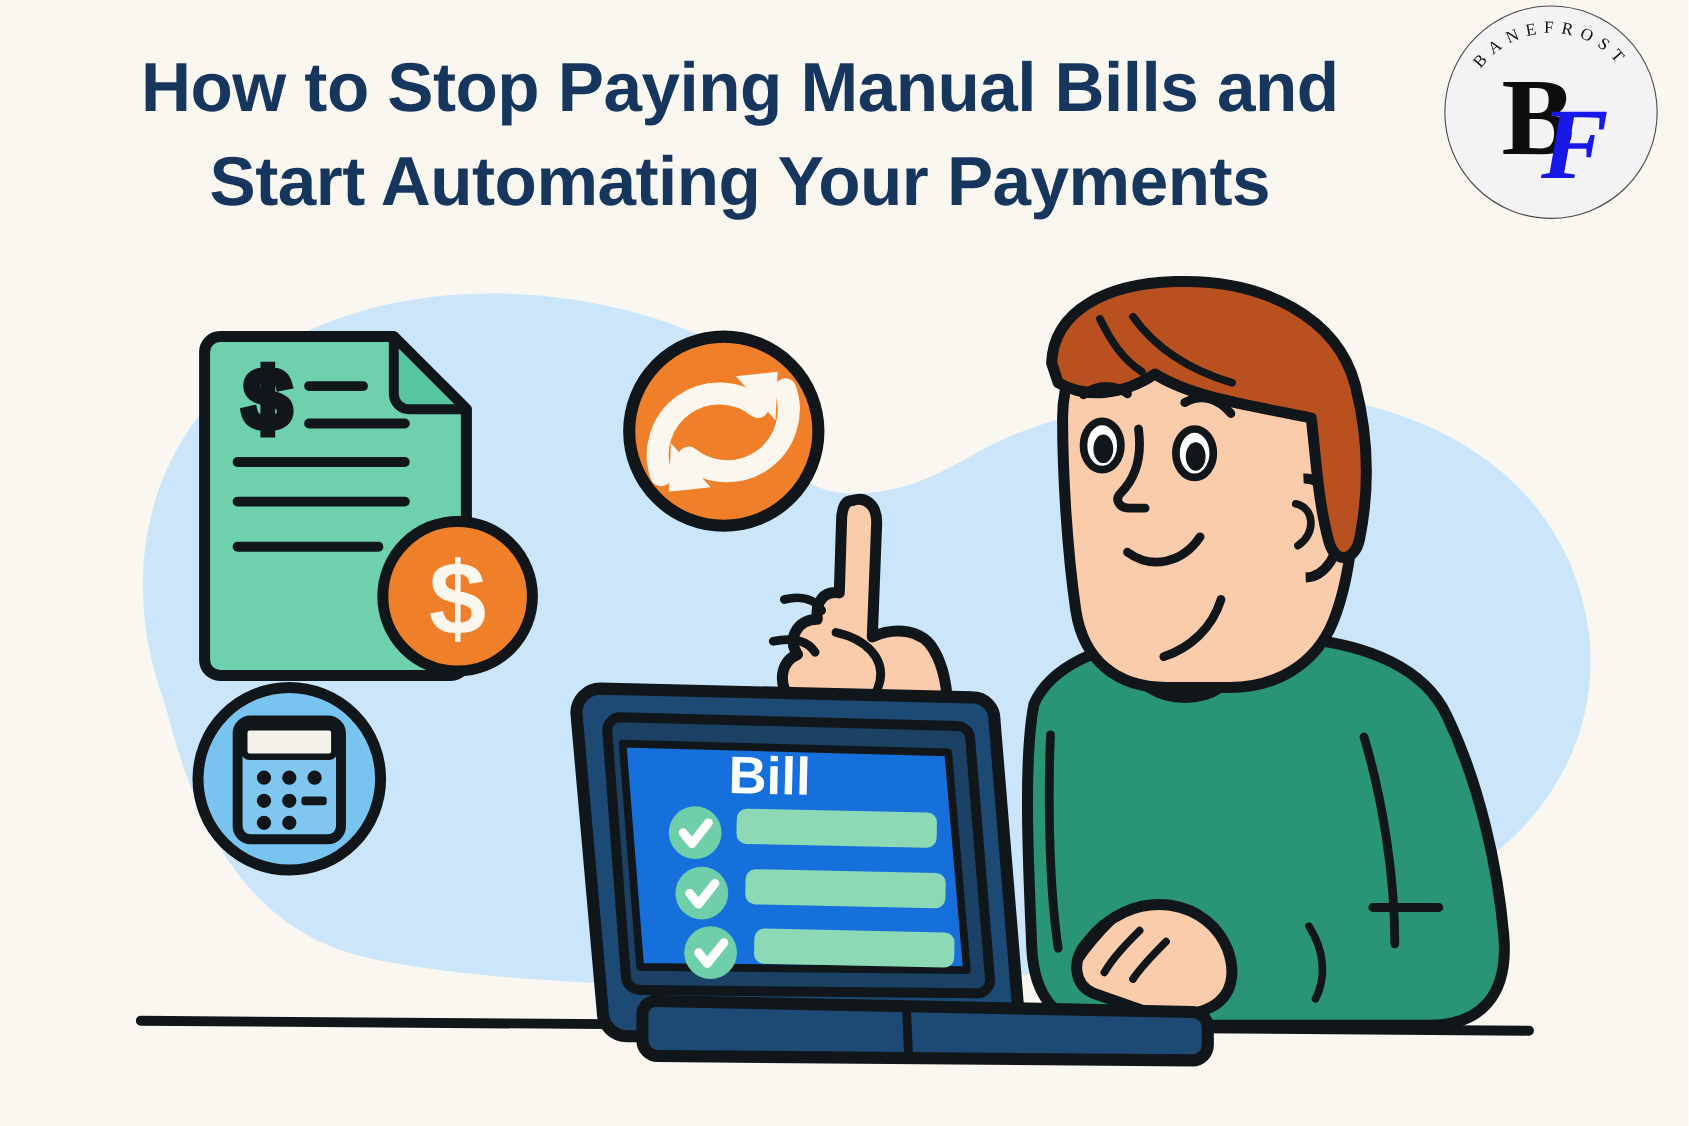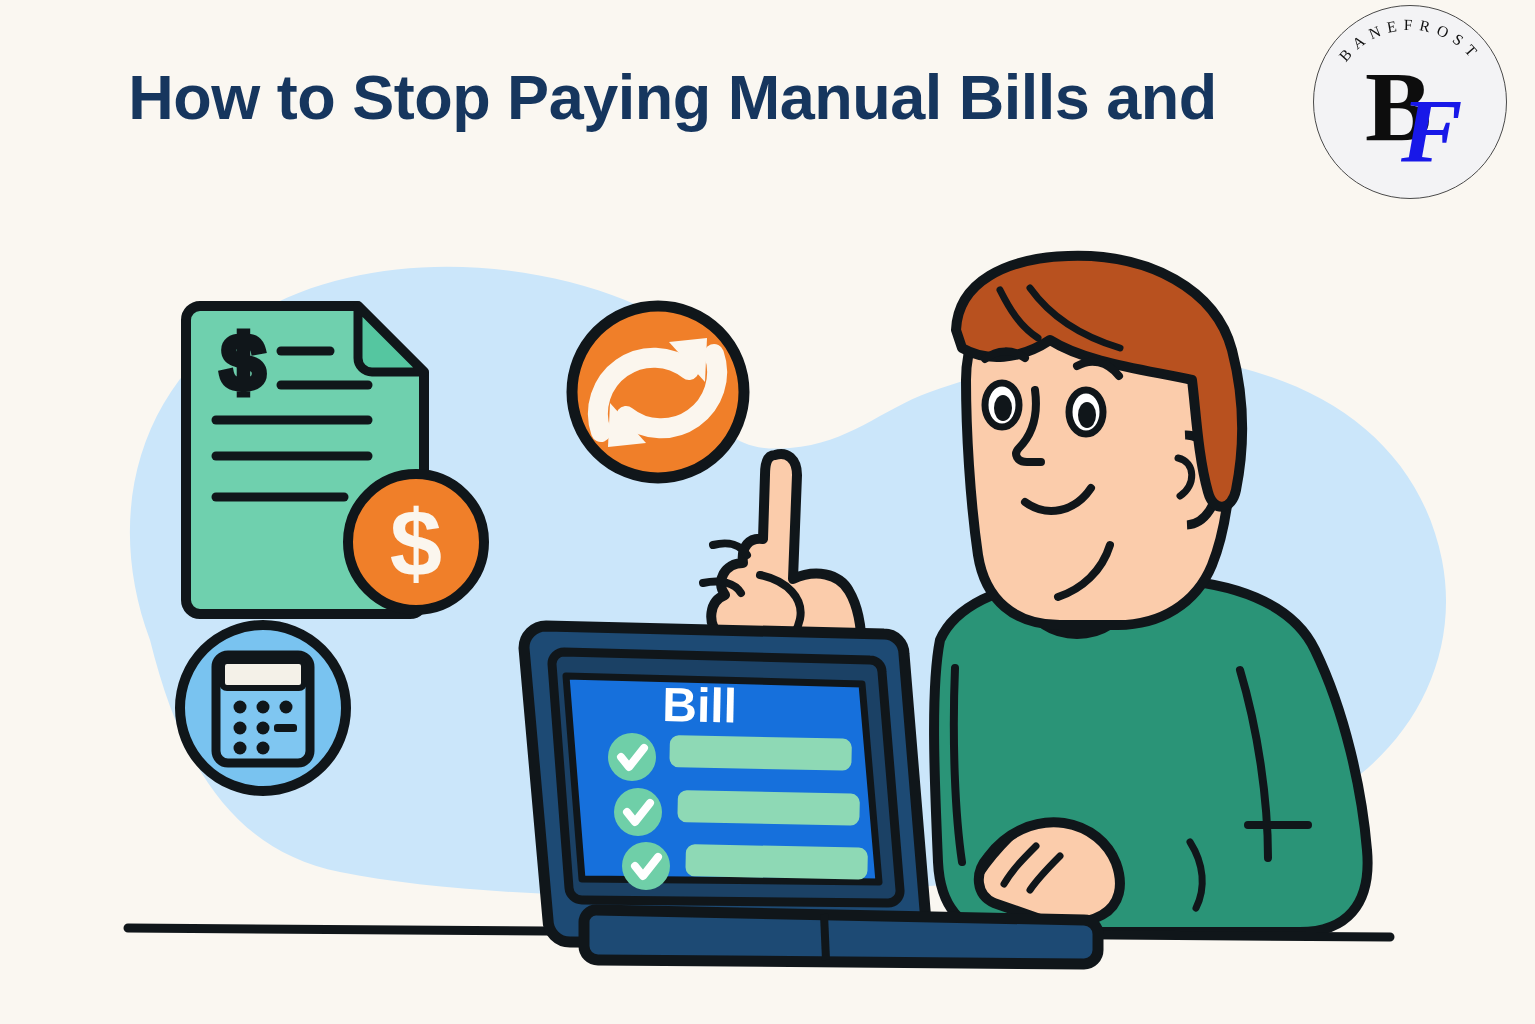--- a/index.html
+++ b/index.html
@@ -18,21 +18,20 @@
   .layer { position: absolute; top: 0; left: 0; width: 1535px; height: 1024px; }
 
   
   #title-block {
     position: absolute;
     left: 40px;
     top: 38px;
     width: 1265px;
     text-align: center;
     z-index: 40;
-    margin-top: 17px;
   }
   #title-block .line {
     font-family: "Liberation Sans", sans-serif;
     font-weight: 700;
     font-size: 63px;
     line-height: 85px;
     letter-spacing: -0.5px;
     color: #16365E;
     white-space: nowrap;
   }
@@ -258,20 +257,21 @@
       </g>
 
       <path fill="#1D4A74" stroke="#10161A" stroke-width="11" stroke-linejoin="round" d="M584,922 a12,12 0 0 1 12,-12 l488,10 a14,14 0 0 1 14,14 l0,16 a14,14 0 0 1 -14,14 l-486,-4 a14,14 0 0 1 -14,-14 Z"></path>
       <line x1="824" y1="914" x2="826" y2="960" stroke="#10161A" stroke-width="8"></line>
     </g>
 
   </svg>
 
   <div id="title-block">
     <div class="line">How to Stop Paying Manual Bills and</div>
+    <div class="line">Start Automating Your Payments</div>
   </div>
 
   <div id="logo">
     <div class="disc"></div>
     <svg width="198" height="198" viewBox="0 0 198 198" xmlns="http://www.w3.org/2000/svg">
       <defs>
         <path id="arcPath" d="M 18,104 A 79,79 0 0 1 176,104"></path>
       </defs>
       <text font-family="Liberation Serif, serif" font-size="15.5" letter-spacing="6.5" fill="#111111">
         <textPath href="#arcPath" startOffset="50%" text-anchor="middle">BANEFROST</textPath>

